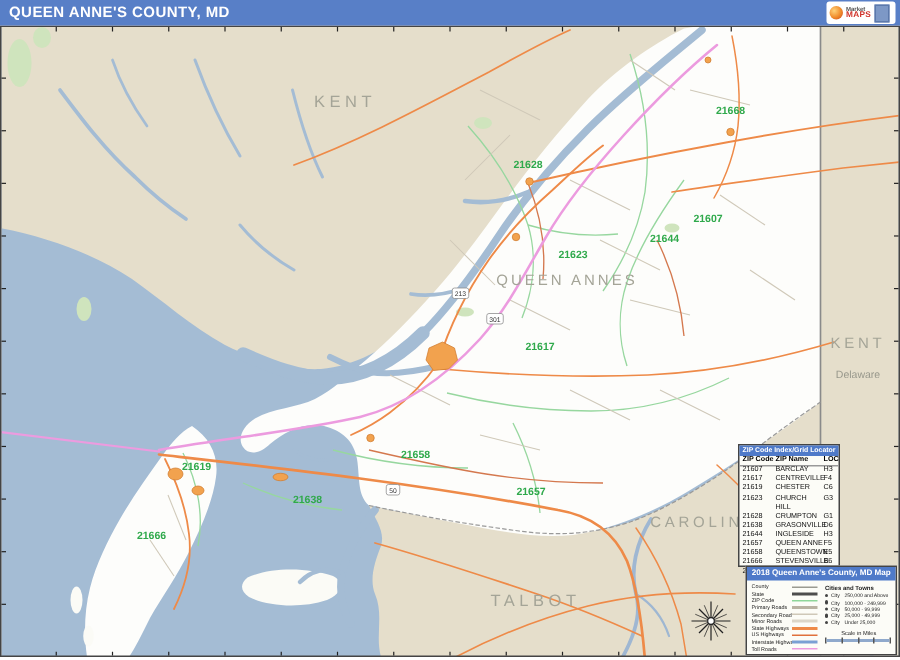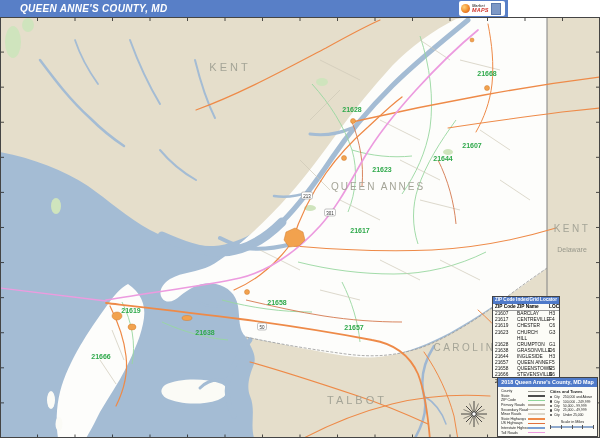--- a/index.html
+++ b/index.html
@@ -1,20 +1,20 @@
 <!DOCTYPE html>
 <html><head>
 <meta charset="utf-8">
 <style>
   html,body{margin:0;padding:0;}
   .stage{position:relative;width:600px;height:440px;background:#ffffff;overflow:hidden;
          font-family:"Liberation Sans",sans-serif;}
   
-  .titlebar{position:absolute;left:0;top:0;width:508px;height:17px;background:#587fc7;
-            display:flex;align-items:center;box-sizing:border-box;padding-left:20px;font-style:italic;}
+  .titlebar{position:absolute;left:0;top:0;width:600px;height:17px;background:#587fc7;
+            display:flex;align-items:center;box-sizing:border-box;padding-left:6px;}
   .titlebar .maptitle{color:#ffffff;font-size:10px;font-weight:bold;letter-spacing:.3px;}
   .logo{position:absolute;right:3px;top:1px;width:46px;height:15px;background:#ffffff;
         border-radius:2px;display:flex;align-items:center;padding:1px 2px;box-sizing:border-box;}
   .logo .globe{width:9px;height:9px;border-radius:50%;
         background:radial-gradient(circle at 35% 35%, #ffd27a 0%, #f08a2a 55%, #c8431f 100%);
         margin-right:2px;flex:0 0 auto;}
   .logo .ltxt{display:flex;flex-direction:column;line-height:1;}
   .logo .l1{font-size:4px;color:#555;font-weight:bold;}
   .logo .l2{font-size:5.5px;color:#d0342c;font-weight:bold;letter-spacing:.2px;}
   .logo .lblock{width:8px;height:10px;background:#7d98c6;margin-left:2px;border:0.5px solid #5c79ab;}

